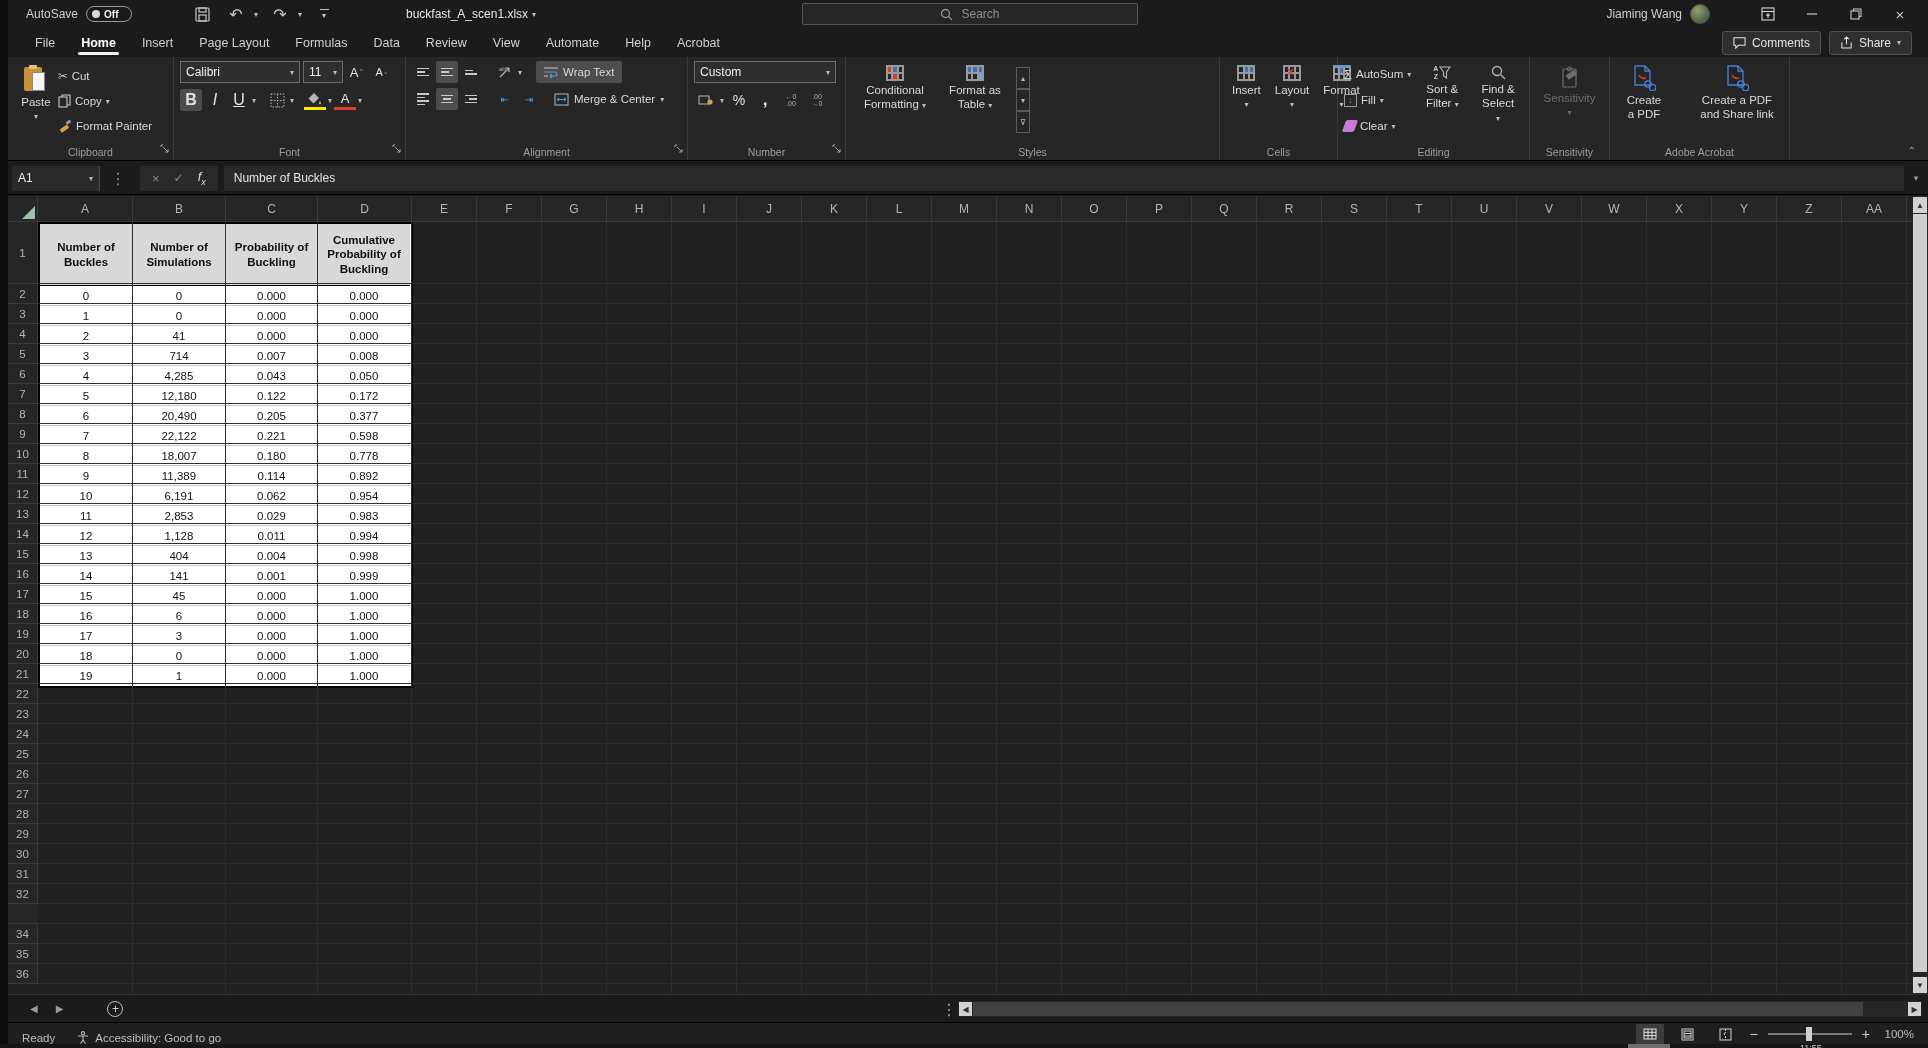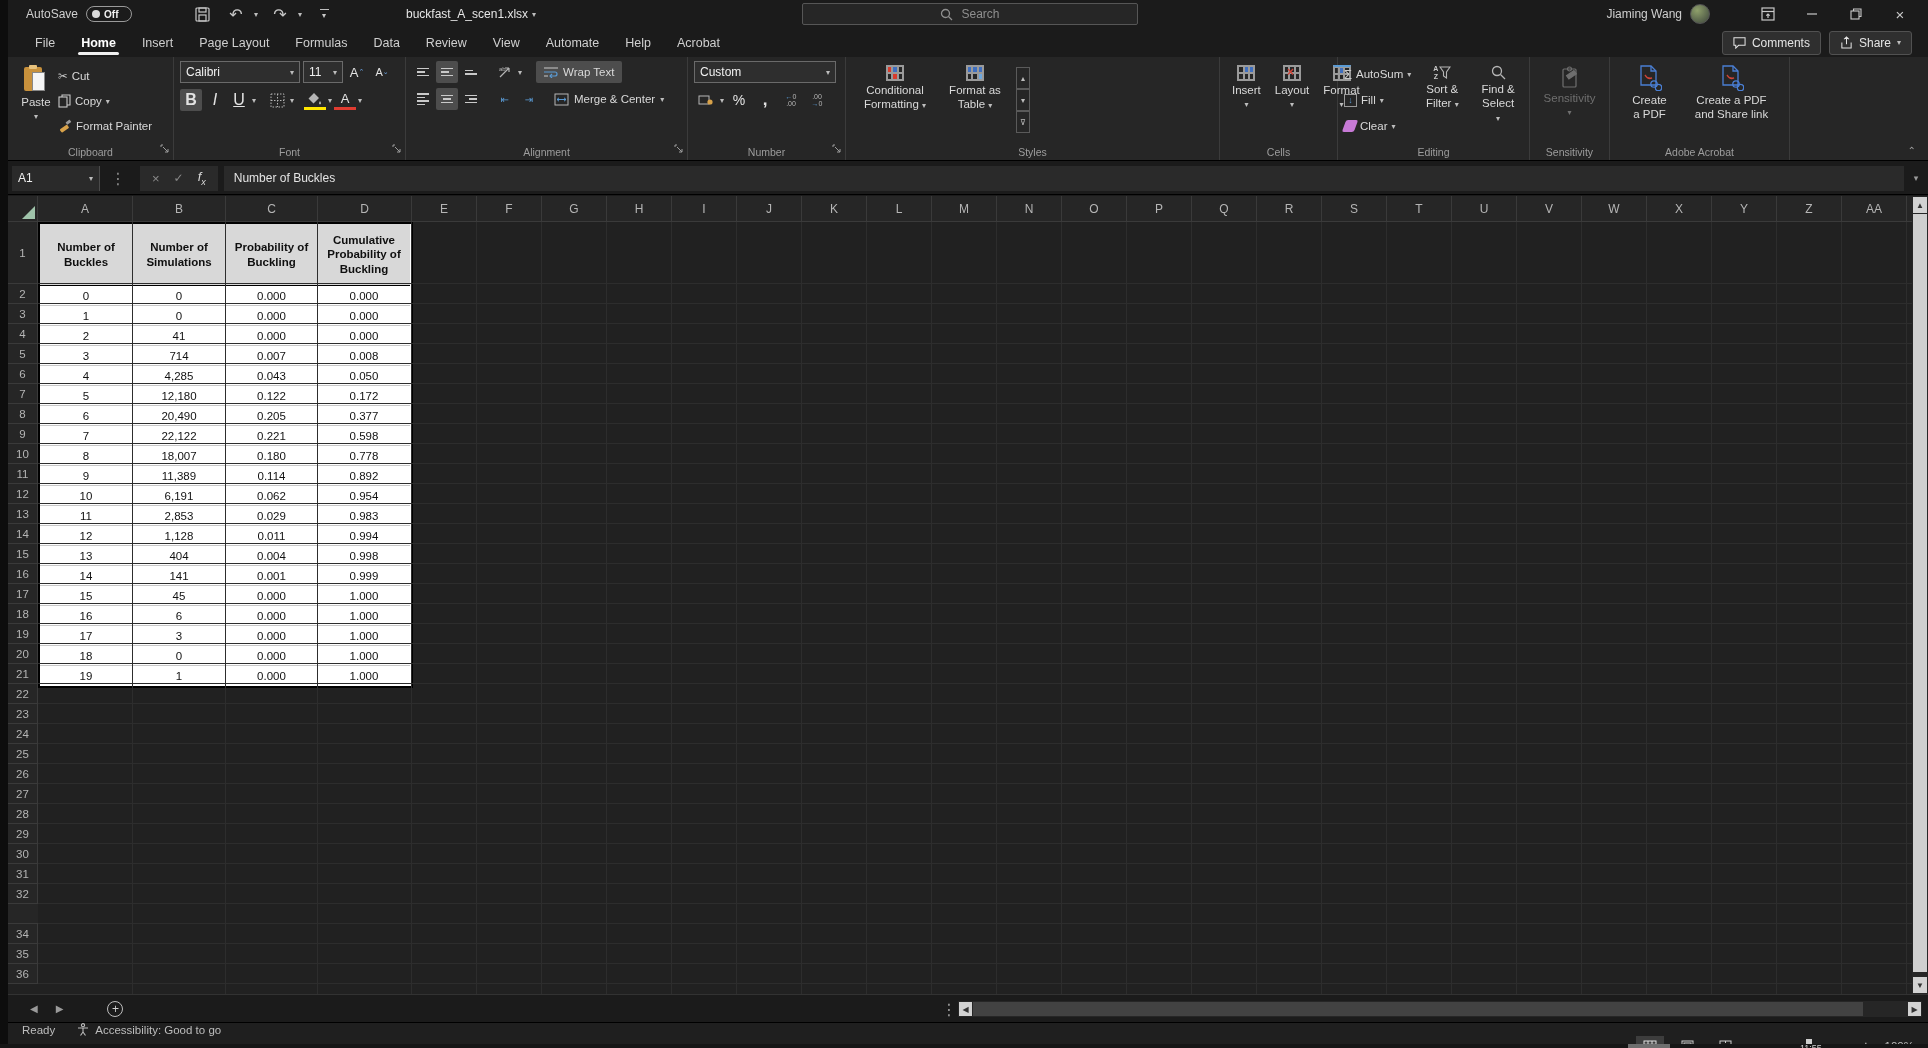--- a/index.html
+++ b/index.html
@@ -107,21 +107,21 @@
   #addsheet { display:flex; align-items:center; padding:0 26px; color:#cfcfcf; }
   #addsheet .plus { width:16px; height:16px; border:1px solid #bdbdbd; border-radius:50%; font-size:12px; line-height:14px; text-align:center; }
   #sheet-dots { position:absolute; left:933px; top:0; height:28px; display:flex; align-items:center; color:#9a9a9a; }
   #hscroll { position:absolute; left:950px; right:6px; top:6px; height:16px; background:#262626; }
   #hthumb { position:absolute; left:15px; top:1px; height:14px; width:890px; background:#424242; }
   .hsb-arrow { position:absolute; top:1px; width:13px; height:14px; background:#d2d2d2; color:#333; font-size:8px;
                display:flex; align-items:center; justify-content:center; }
 
   
   #statusbar { position:absolute; left:0; top:1022px; width:100%; height:22px; background:#1f1f1f; border-top:1px solid #000;
-               color:#bdbdbd; font-size:11.5px; display:flex; align-items:flex-start;flex-direction:column; }
+               color:#bdbdbd; font-size:11.5px; display:flex; align-items:flex-end; }
   #status-left { display:flex; align-items:center; gap:22px; padding-left:14px; }
   #status-right { margin-left:auto; display:flex; align-items:center; gap:10px; padding-right:14px; }
   .viewbtn { width:28px; height:20px; display:flex; align-items:center; justify-content:center; color:#cfcfcf; }
   .viewbtn.active { background:#3d3d3d; }
   #zoomtrack { position:relative; width:84px; height:2px; background:#7a7a7a; }
   #zoomthumb { position:absolute; left:38px; top:-6px; width:6px; height:14px; background:#cfcfcf; }
   .zoom-pm { font-size:14px; color:#cfcfcf; }
 
   
   #taskbar { position:absolute; left:0; top:1044px; width:1928px; height:4px; background:#161616; overflow:hidden; }
@@ -549,21 +549,21 @@
           <rect x="4" y="4" width="13" height="18" rx="1"></rect>
             <circle cx="10.5" cy="4" r="2"></circle>
           <rect x="8" y="8" width="9" height="4" fill="#6f6f6f" transform="rotate(-35 12 10)"></rect>
         </svg>
         <span>Sensitivity</span>
         <span class="chev disabled">▾</span>
       </div>
       <span class="rgroup-label">Sensitivity</span>
     </div>
 
-    <div class="rgroup" style="width:180px; gap:8px; justify-content:center; border-right:1px solid #3b3b3b;">
+    <div class="rgroup" style="width:180px; gap:8px; justify-content:space-between; border-right:1px solid #3b3b3b;">
       <div class="bigbtn" style="width:56px;">
         <svg width="24" height="26" viewBox="0 0 24 26" fill="none" stroke="#4a7fd4" stroke-width="1.3">
           <path d="M3 1 H13 L18 6 V20 H3 Z"></path>
             <path d="M13 1 V6 H18"></path>
           <path d="M7 10 q3 5 7 3 q-5 1 -7 -3" stroke="#d04437"></path>
           <circle cx="16" cy="19" r="3.2"></circle>
             <circle cx="20.5" cy="22.5" r="3.2"></circle>
         </svg>
         <span class="twoline">Create a PDF</span>
       </div>

